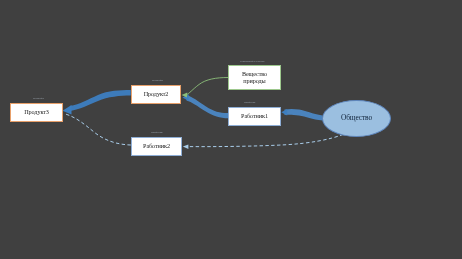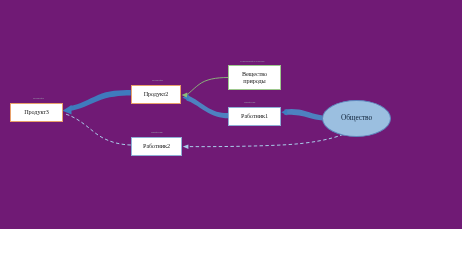--- a/index.html
+++ b/index.html
@@ -7,22 +7,22 @@
     margin: 0;
     padding: 0;
     background: #ffffff;
   }
   body {
     font-family: "Liberation Serif", serif;
   }
   #canvas {
     position: relative;
     width: 462px;
-    height: 229px;
-    background: #701a75;
+    height: 259px;
+    background: #404040;
     overflow: hidden;
   }
   #edge-layer {
     position: absolute;
     left: 0;
     top: 0;
     width: 462px;
     height: 259px;
   }
   .node {

